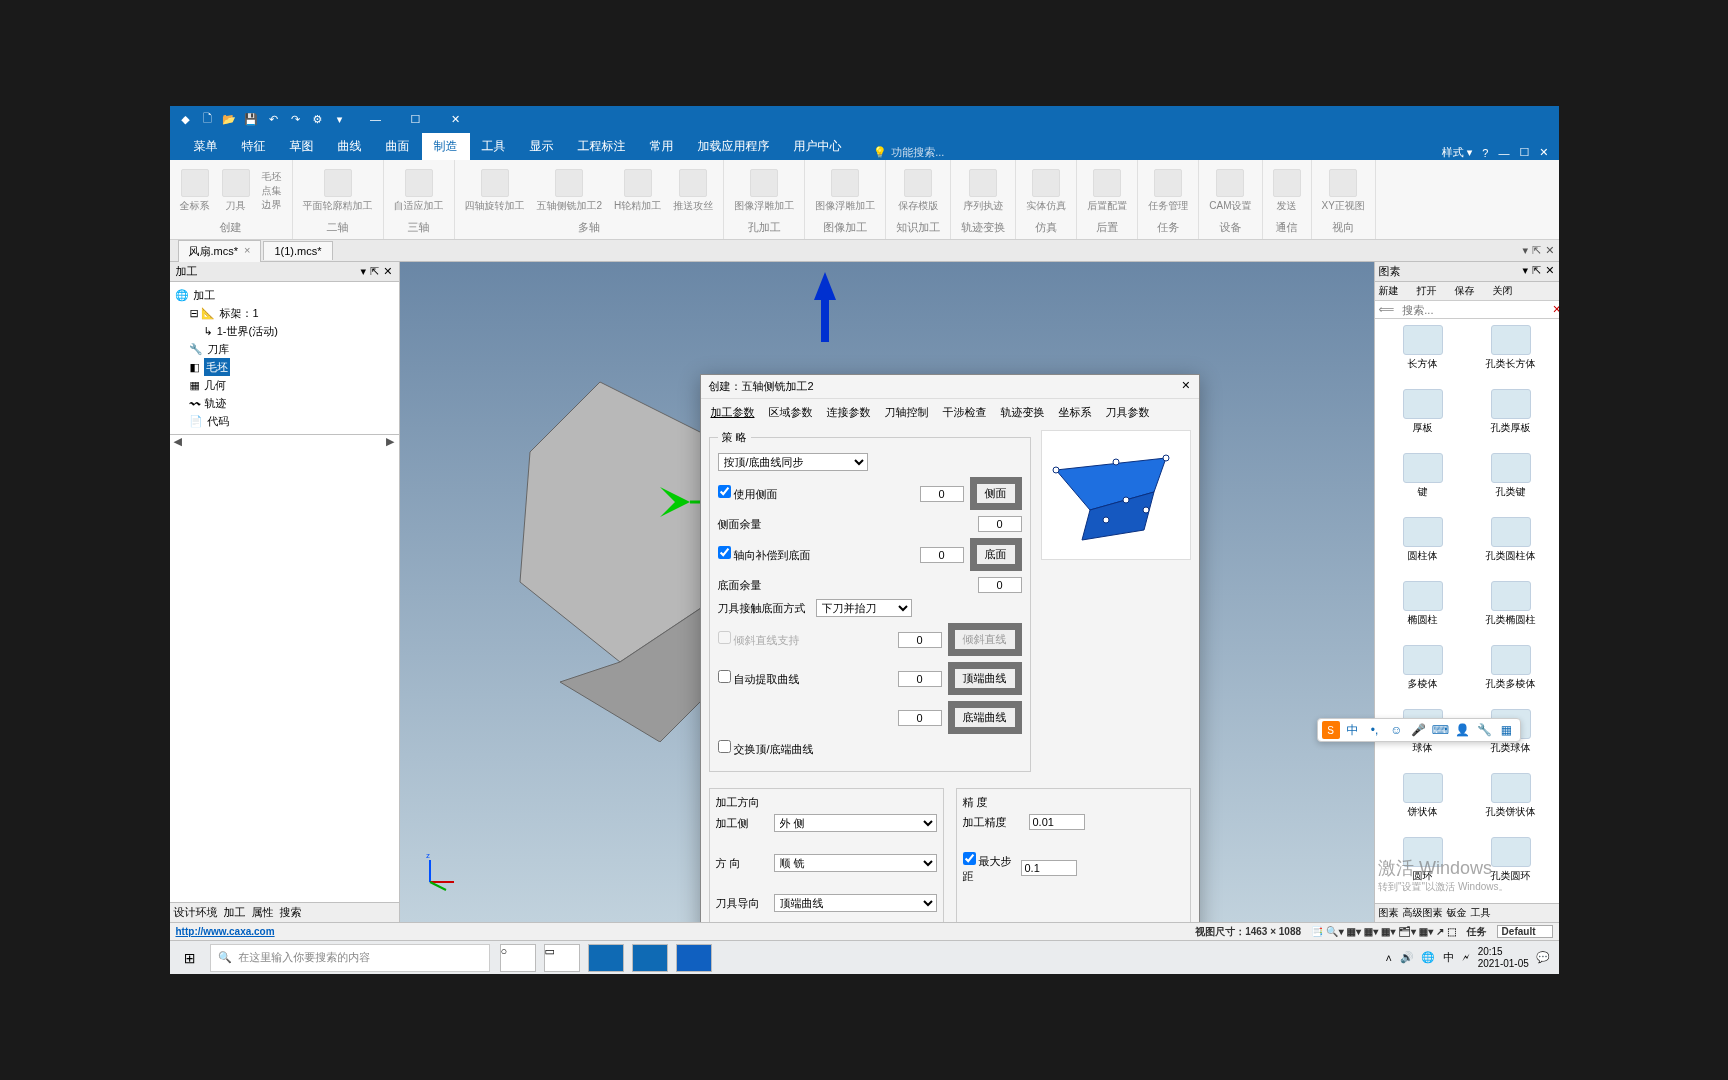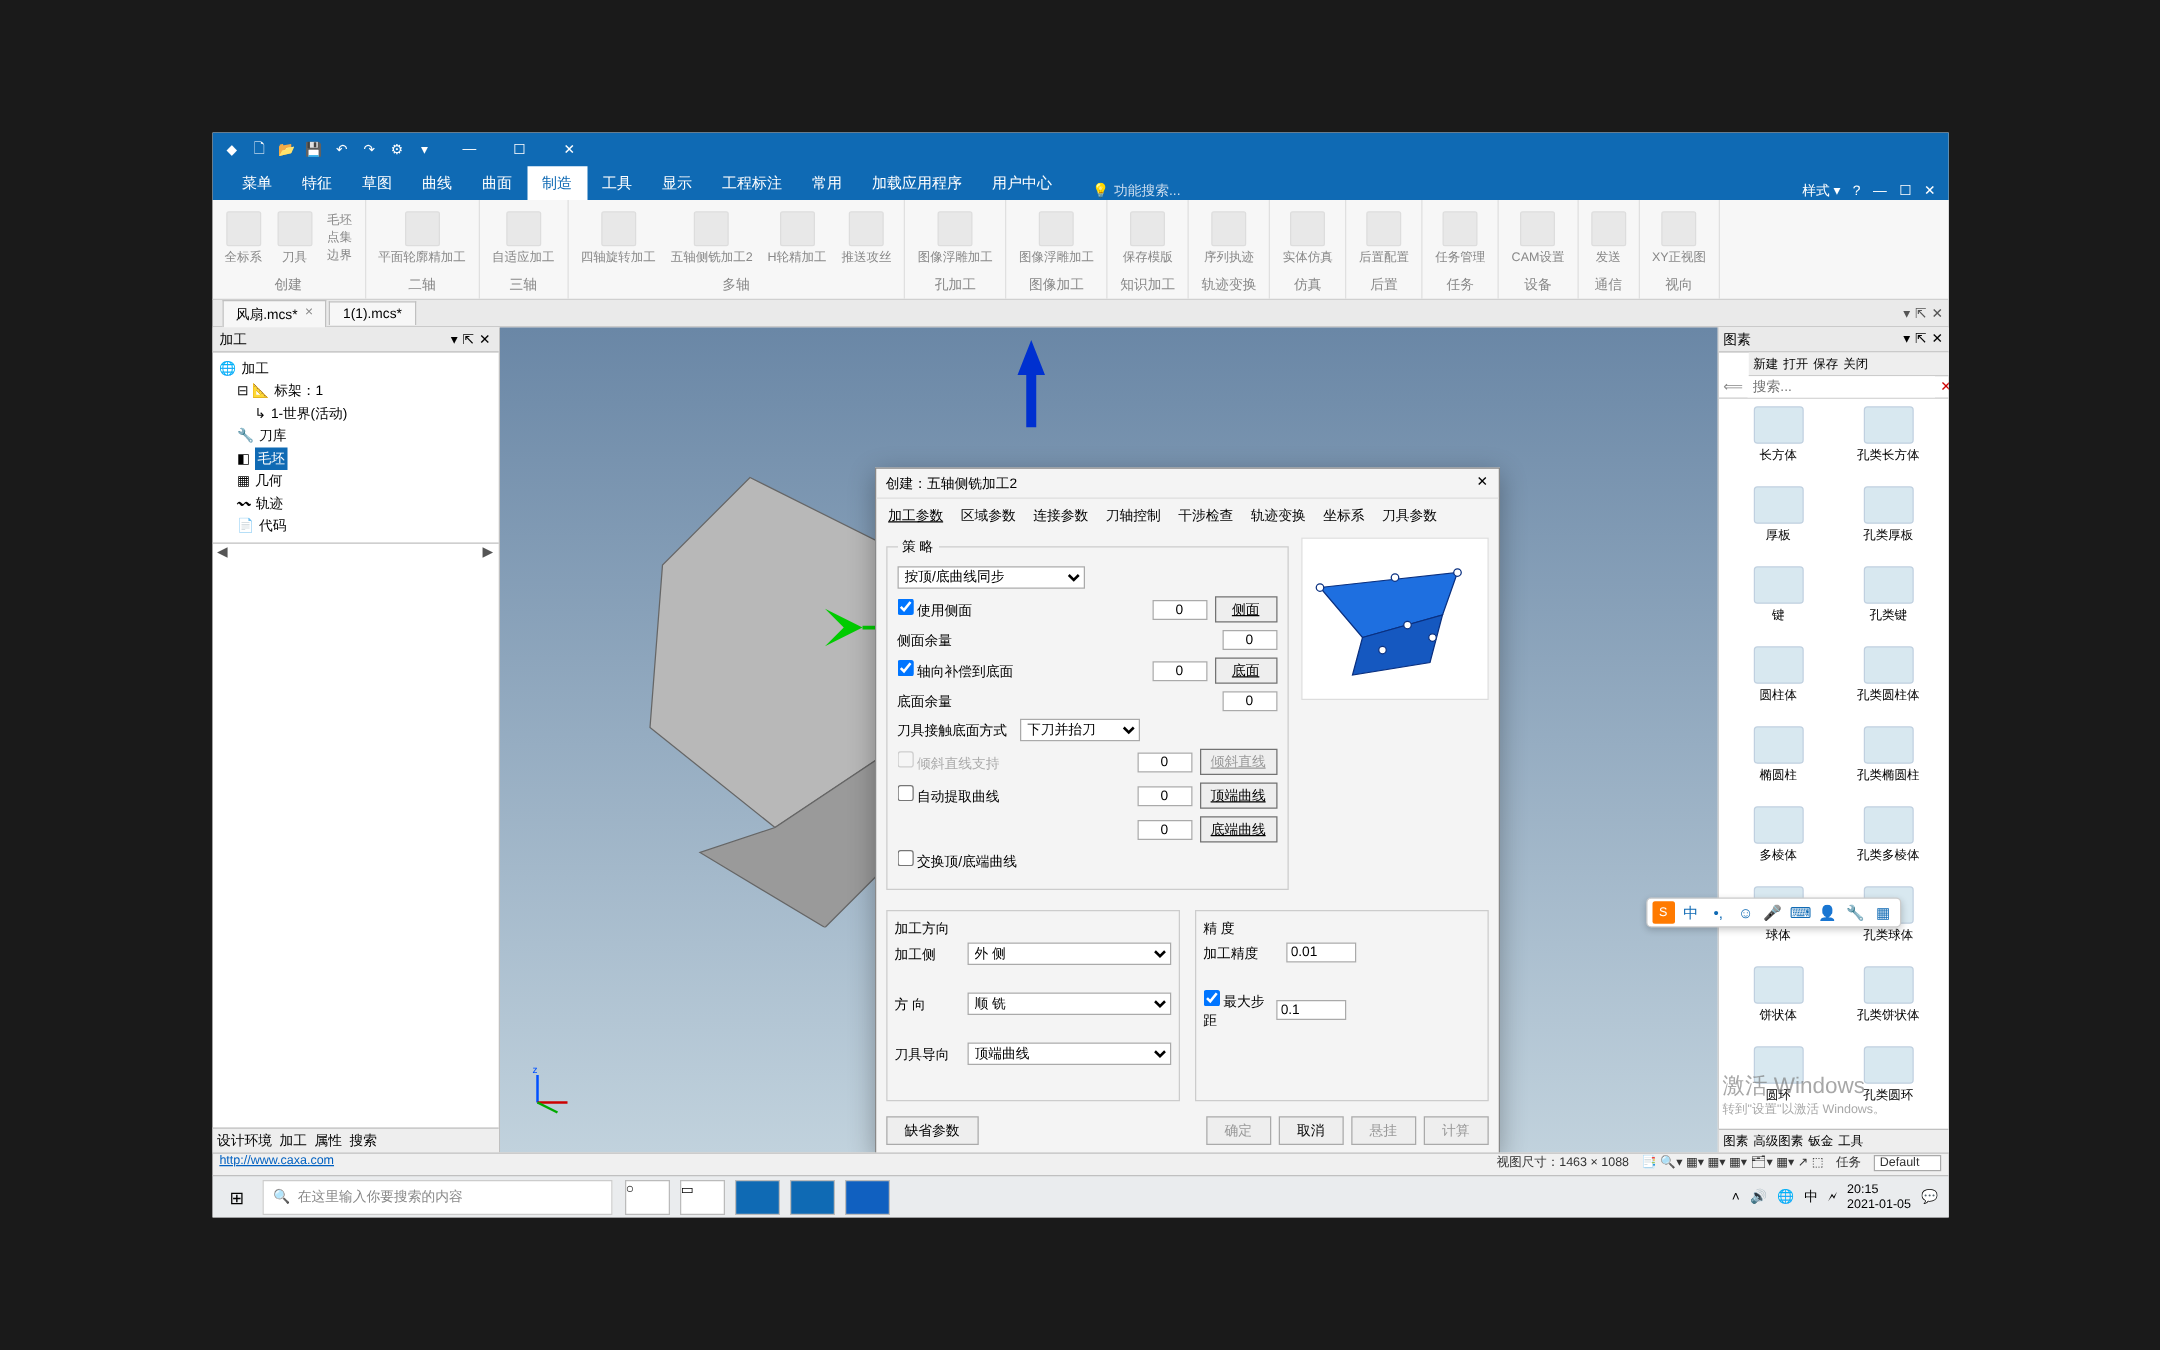--- a/index.html
+++ b/index.html
@@ -46,31 +46,31 @@
 .left-panel .tree .indent2 { padding-left: 28px; }
 .left-panel .tree .sel { background: #0f6ab4; color: #fff; padding: 0 2px; }
 .left-panel .bottom-tabs { margin-top: auto; border-top: 1px solid #c0c0c0; padding: 2px 4px; display: flex; gap: 6px; background: #eee; }
 .left-panel .scroll-ctrl { border-top: 1px solid #c0c0c0; height:16px; display:flex; justify-content:space-between; padding:0 4px; color:#555; }
 
 .viewport { flex: 1; background: linear-gradient(#6a87a6, #c1d2dd); position: relative; }
 .vp-axis { position:absolute; left:20px; bottom:30px; width:40px; height:40px; }
 
 .right-panel { width: 185px; background: #fff; border-left: 1px solid #c0c0c0; display: flex; flex-direction: column; font-size: 11px; }
 .right-panel .hdr { background: #eaeaea; padding: 2px 4px; border-bottom: 1px solid #c0c0c0; display:flex; justify-content:space-between; }
-.right-panel .toolbar { background:#eee; padding:2px 4px; display:flex; gap:4px; border-bottom:1px solid #ccc;margin-left:24px; }
+.right-panel .toolbar { background:#eee; padding:2px 4px; display:flex; gap:18px; border-bottom:1px solid #ccc; }
 .right-panel .toolbar span { font-size:10px; }
 .right-panel .search-row { display:flex; border-bottom:1px solid #ccc; }
 .right-panel .search-row input { flex:1; border:none; font-size:11px; padding:2px 4px; }
 .right-panel .grid { flex:1; overflow:auto; display:grid; grid-template-columns:1fr 1fr; gap:4px; padding:6px; }
 .right-panel .item { display:flex; flex-direction:column; align-items:center; gap:2px; font-size:10px; }
 .right-panel .item .sh { width:40px; height:30px; background:#d8e8f0; border:1px solid #c0d0e0; border-radius:3px; }
 .right-panel .bottom-tabs { border-top:1px solid #c0c0c0; padding:2px 4px; display:flex; gap:4px; background:#eee; font-size:10px; }
 
 
-.statusbar { position:absolute; bottom:34px; left:0; right:0; height:18px; background:#f0f0f0; border-top:1px solid #c0c0c0; display:flex; align-items:flex-start; font-size:10px; padding:0 6px; color:#0060c0; }
+.statusbar { position:absolute; bottom:34px; left:0; right:0; height:18px; background:#f0f0f0; border-top:1px solid #c0c0c0; display:flex; align-items:center; font-size:10px; padding:0 6px; color:#0060c0;font-weight:bold; }
 .statusbar .link { text-decoration: underline; }
 .statusbar .spacer { flex:1; }
 .statusbar .r { color:#333; display:flex; gap:10px; align-items:center; }
 
 
 .taskbar { position:absolute; bottom:0; left:0; right:0; height:34px; background:#eaecee; border-top:1px solid #c0c0c0; display:flex; align-items:center; font-size:11px; }
 .taskbar .start { width:40px; display:flex; justify-content:center; font-size:14px; }
 .taskbar .srch { flex:0 0 280px; display:flex; align-items:center; gap:6px; border:1px solid #ccc; background:#fff; height:28px; padding:0 8px; color:#888; }
 .taskbar .apps { display:flex; gap:8px; padding:0 10px; }
 .taskbar .apps span { width:36px; height:28px; background:#d0d0d0; display:inline-block; border:1px solid #bbb; }
@@ -86,21 +86,21 @@
 .dialog .dlg-body { padding:8px; display:flex; gap:10px; }
 .dialog .form { flex:1; }
 .dialog fieldset { border:1px solid #ccc; padding:8px; margin-bottom:8px; }
 .dialog legend { font-size:11px; padding:0 4px; }
 .dialog .row { display:flex; align-items:center; gap:6px; margin-bottom:6px; }
 .dialog .row label { flex:0 0 92px; }
 .dialog .row .lbl-auto { flex:0 0 auto; }
 .dialog input[type="text"] { width:44px; border:1px solid #aaa; padding:1px 3px; text-align:center; font-size:11px; background:#fff; }
 .dialog input[type="text"].wide { width:56px; text-align:left; }
 .dialog select { border:1px solid #aaa; padding:1px; font-size:11px; background:#fff; }
-.dialog button.sm { border:1px solid #737373; background:#eee; padding:2px 8px; font-size:11px; min-width:50px;text-decoration:underline; }
+.dialog button.sm { border:7px solid #737373; background:#eee; padding:2px 8px; font-size:11px; min-width:50px; }
 .dialog button.sm:disabled { color:#999; }
 .dialog .preview { width:150px; height:130px; background:#fff; border:1px solid #ddd; display:flex; align-items:center; justify-content:center; }
 .dialog .lower { display:flex; gap:12px; padding:0 8px 4px; }
 .dialog .subgrp { flex:1; border:1px solid #ccc; padding:6px; }
 .dialog .subgrp .srow { display:flex; align-items:center; gap:6px; margin-bottom:22px; }
 .dialog .subgrp .srow label { flex:0 0 52px; }
 .dialog .dlg-foot { display:flex; gap:6px; padding:8px; }
 .dialog .dlg-foot button { border:1px solid #aaa; background:#eee; padding:3px 14px; font-size:11px; }
 .dialog .dlg-foot button:disabled { color:#999; }
 .dialog .dlg-foot .sp { flex:1; }

